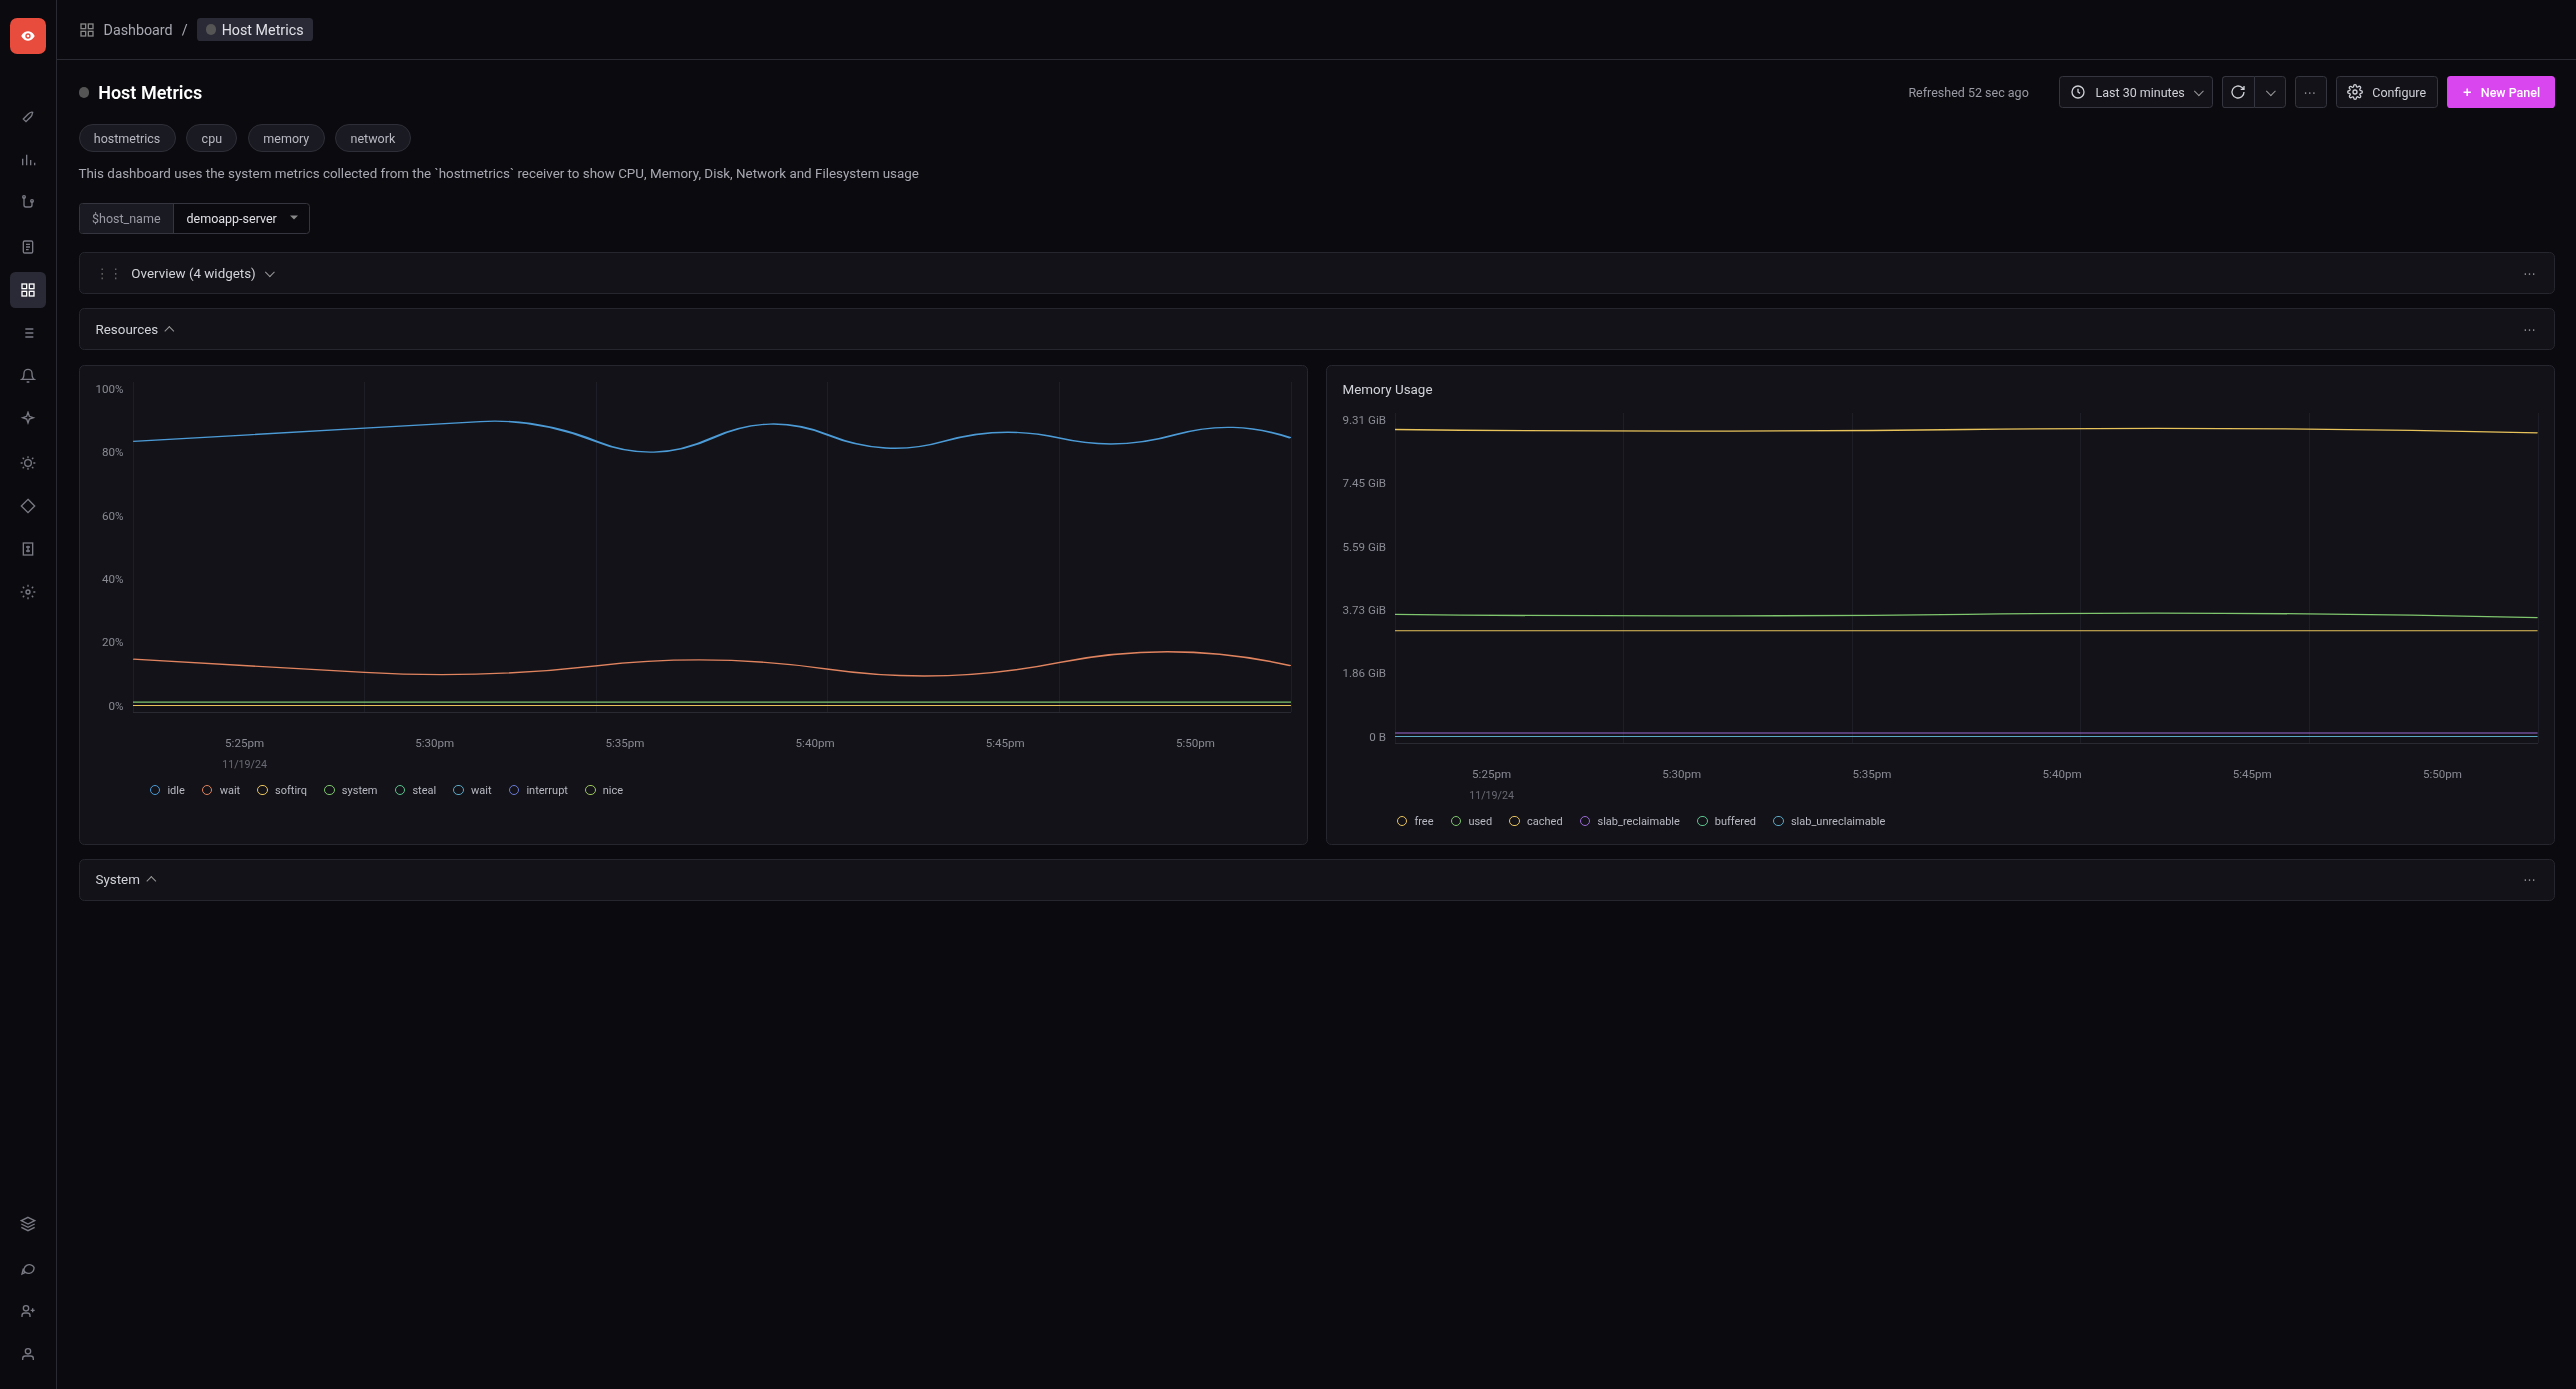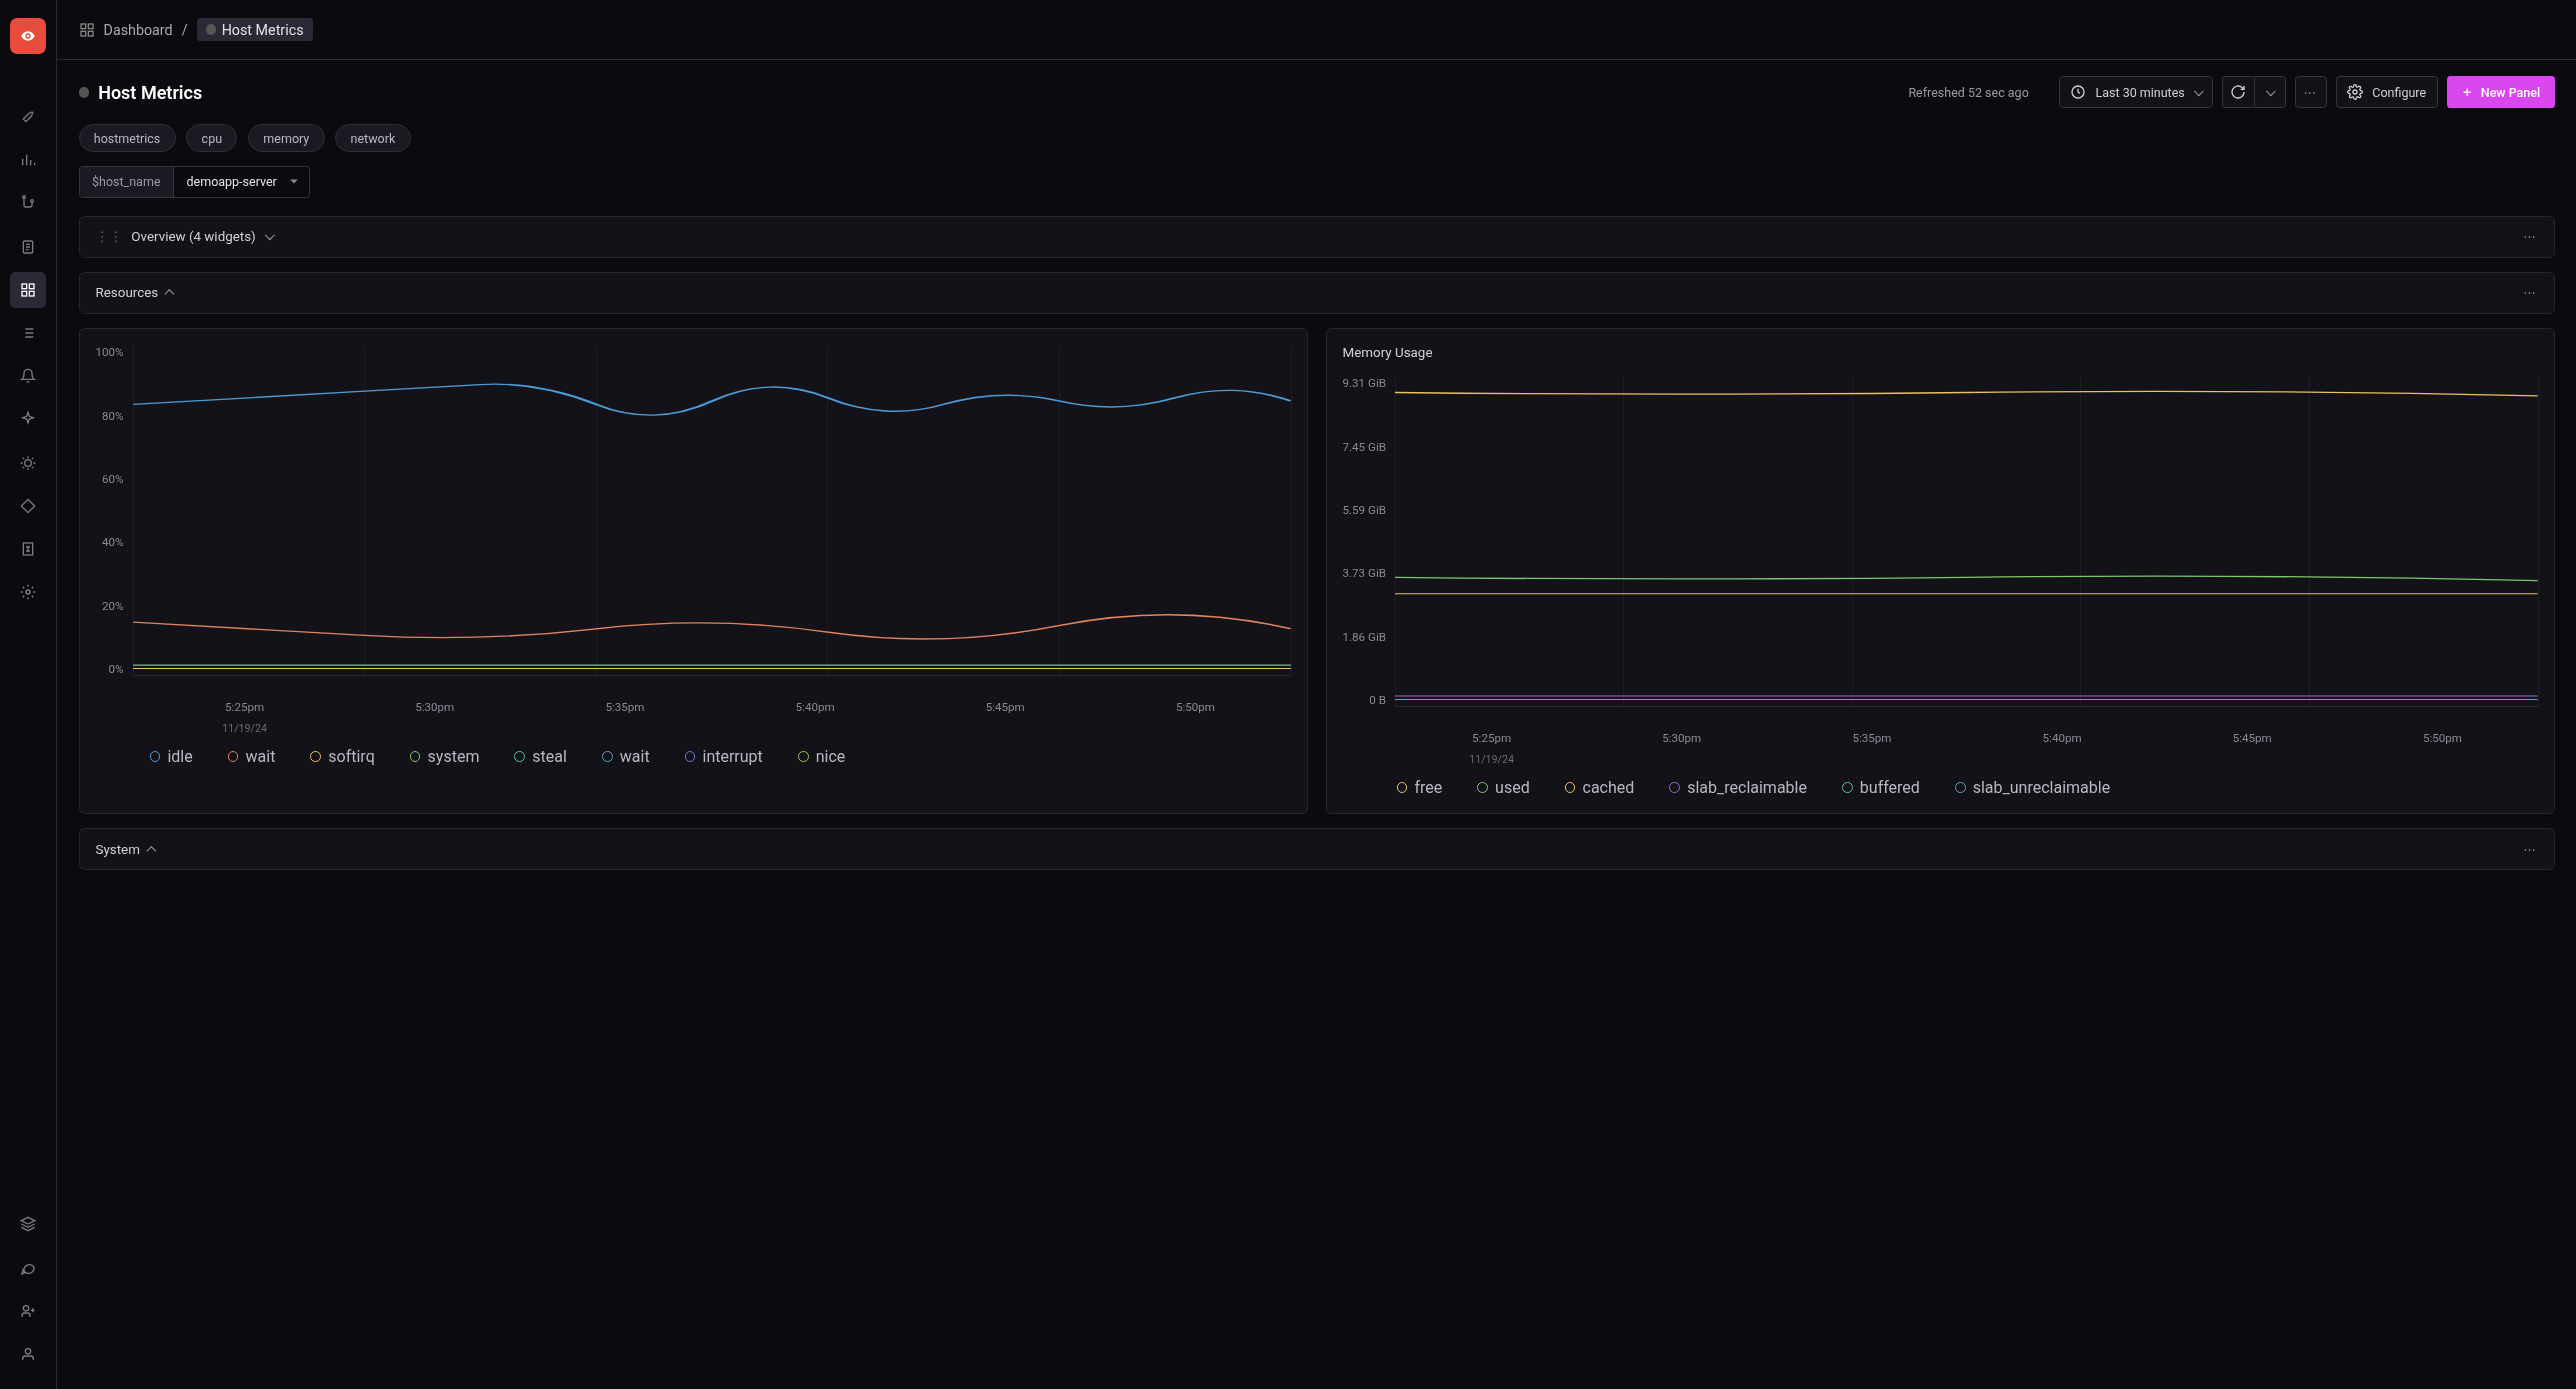--- a/index.html
+++ b/index.html
@@ -314,23 +314,23 @@
       flex: 1;
     }
     .x-sub {
       font-size: 10.7px;
       color: #6a6a74;
       margin-top: 8px;
     }
     .legend {
       display: flex;
       flex-wrap: wrap;
-      gap: 35px;
+      gap: 17px;
       padding: 12.5px 0 0 54px;
-      font-size: 16px;
+      font-size: 11px;
     }
     .legend-item {
       display: flex;
       align-items: center;
       gap: 7.2px;
       color: #b8b8c2;
     }
     .legend-dot {
       width: 10.7px;
       height: 10.7px;
@@ -518,20 +518,21 @@
       </div>
     </div>
 
     <div class="tags">
       <span class="tag">hostmetrics</span>
       <span class="tag">cpu</span>
       <span class="tag">memory</span>
       <span class="tag">network</span>
     </div>
 
+    <div class="description">This dashboard uses the system metrics collected from the `hostmetrics` receiver to show CPU, Memory, Disk, Network and Filesystem usage</div>
 
     <div class="var-row">
       <div class="var">
         <div class="var-label">$host_name</div>
         <div class="var-value">demoapp-server</div>
       </div>
     </div>
 
     <div class="content">
 

